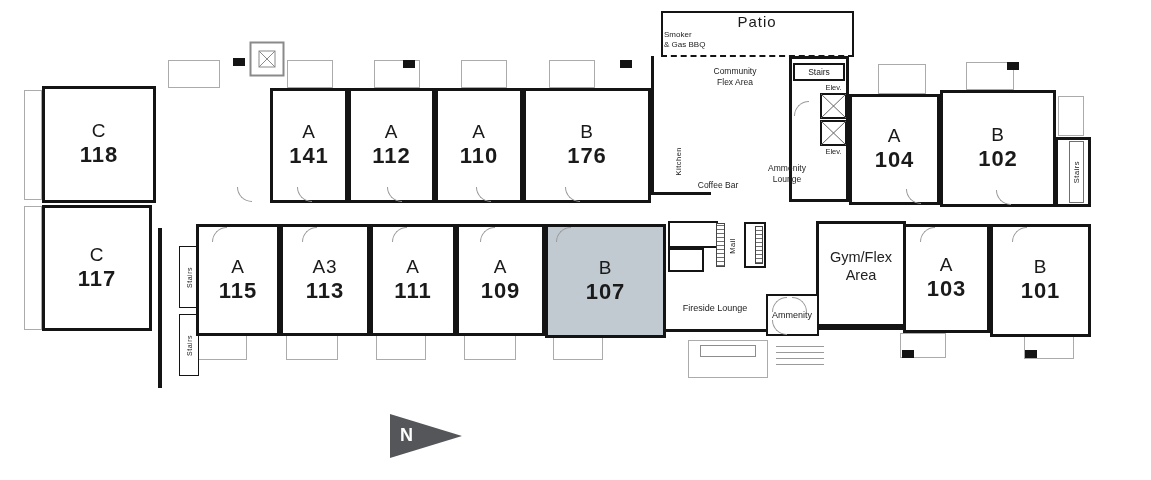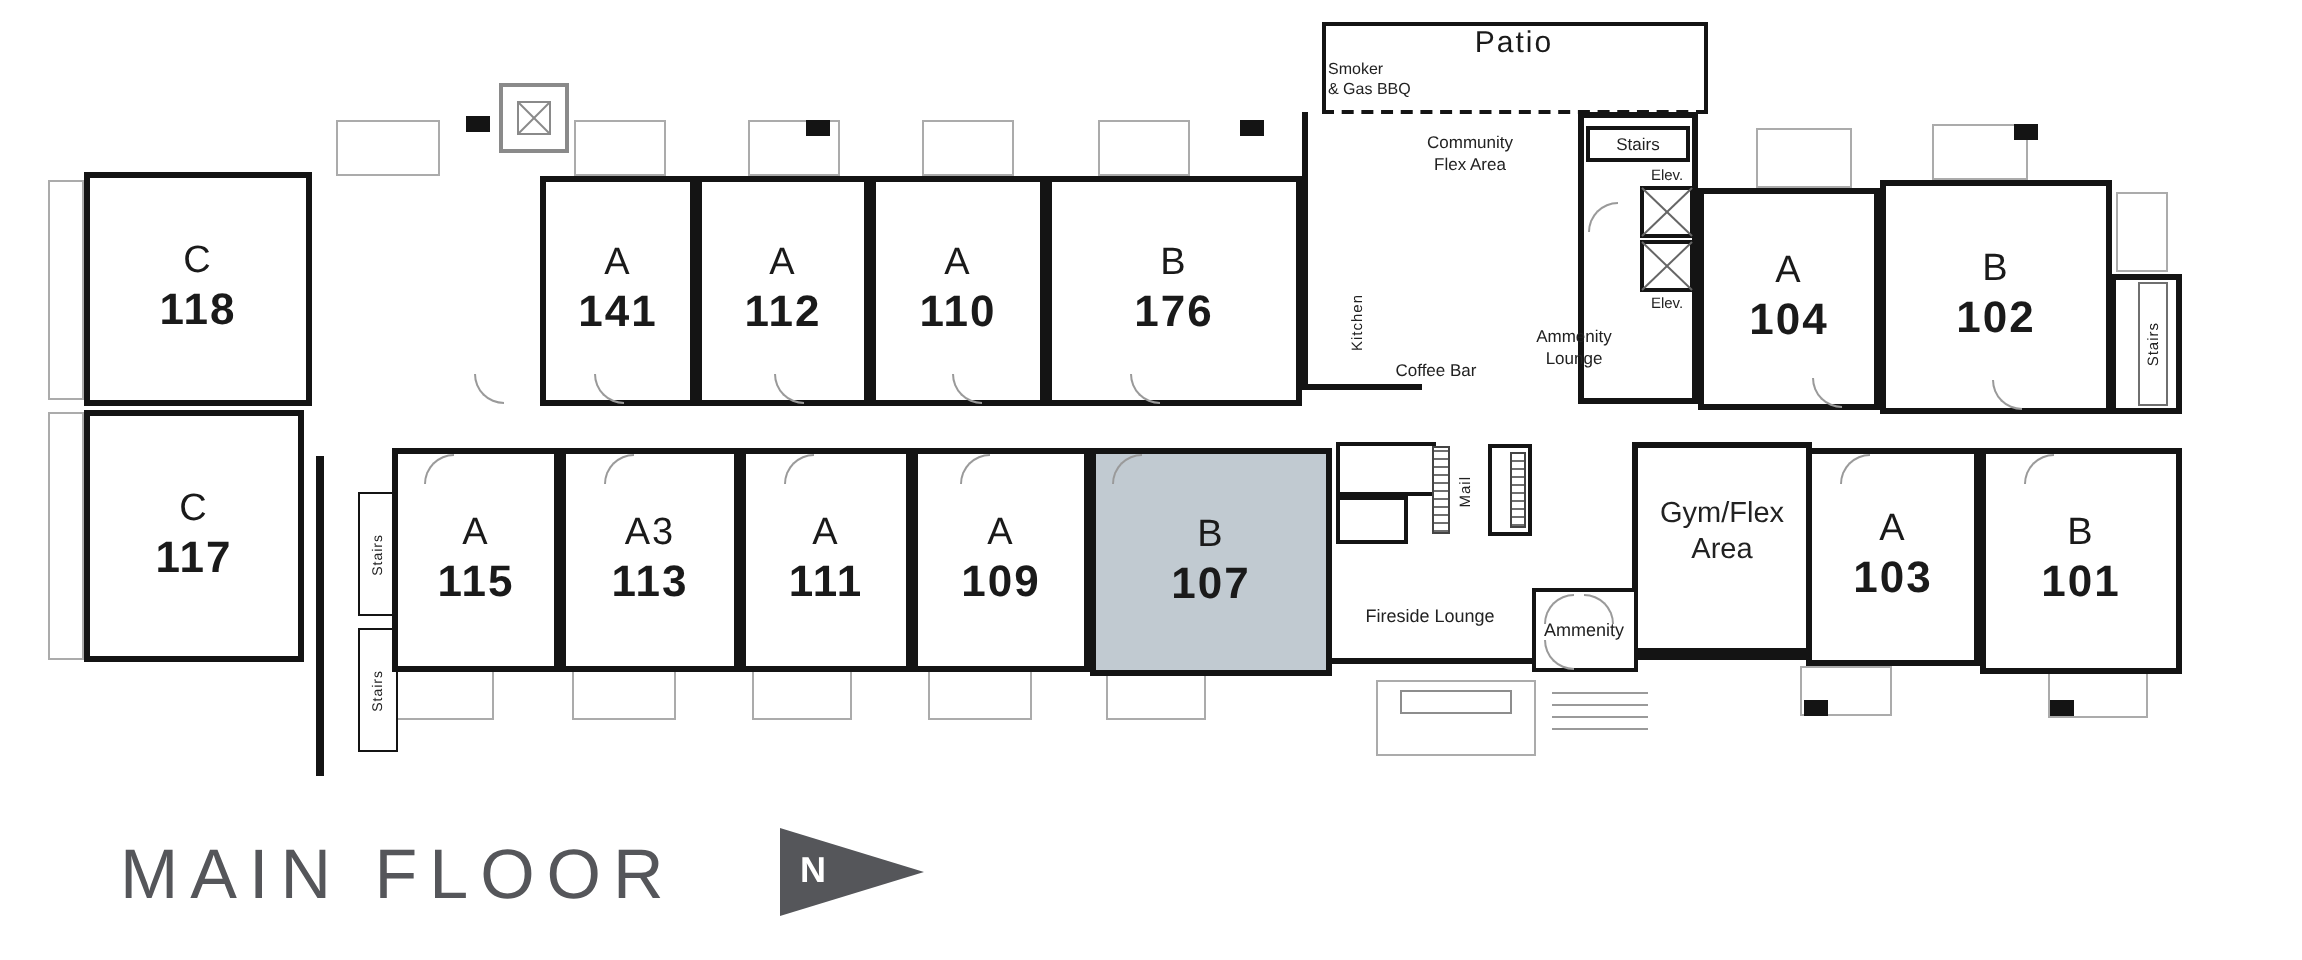--- a/index.html
+++ b/index.html
@@ -228,16 +228,15 @@
   <div class="arc" style="left:392px;top:227px"></div>
   <div class="arc" style="left:480px;top:227px"></div>
   <div class="arc" style="left:556px;top:227px"></div>
   <div class="arc" style="left:920px;top:227px"></div>
   <div class="arc" style="left:1012px;top:227px"></div>
   <div class="arc" style="left:772px;top:297px"></div>
   <div class="arc fx" style="left:792px;top:297px"></div>
   <div class="arc fy" style="left:772px;top:320px"></div>
   <div class="arc" style="left:794px;top:101px"></div>
 
-  <div class="title" style="left: 60px; top: 418px; color: rgb(85, 86, 90);">MAIN FLOOR</div>
   <div class="tri" style="left: 390px; top: 414px; border-left-color: rgb(85, 86, 90);"></div>
   <div class="tri-n" style="left:400px;top:425px">N</div>
 </div>
 
 </body></html>

